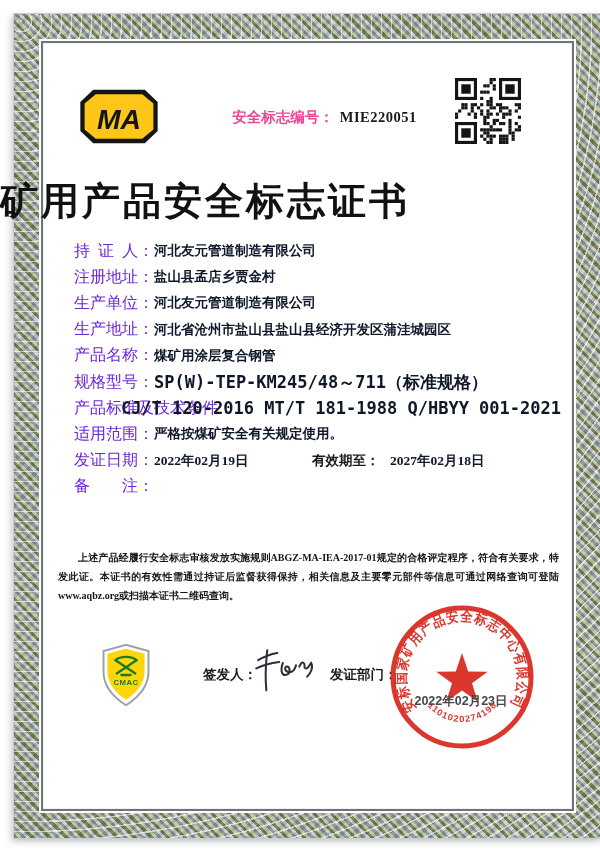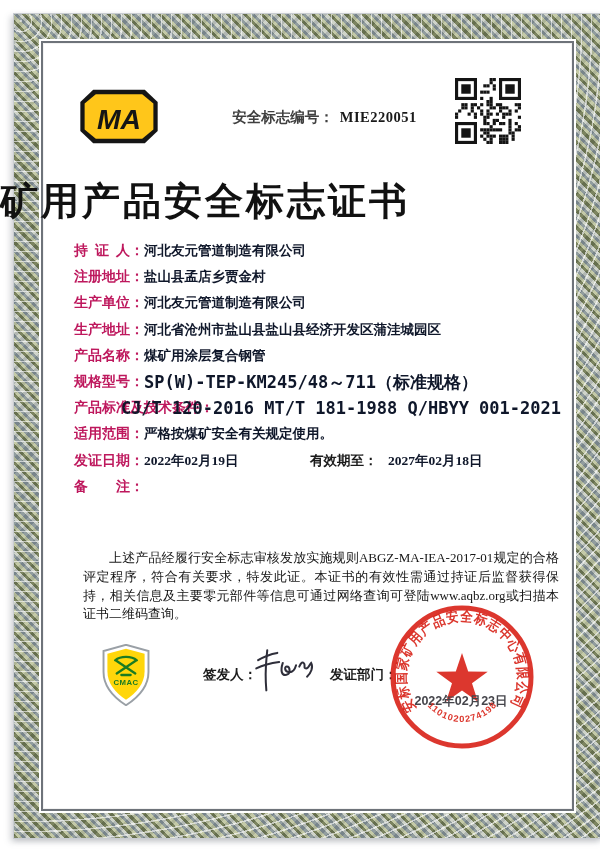--- a/index.html
+++ b/index.html
@@ -14,42 +14,42 @@
       repeating-linear-gradient(-45deg, rgba(66,76,96,.4) 0 4px, rgba(255,255,255,.3) 4px 8px);
     border:1px solid #c9cdd2;
     box-shadow:-3px 3px 6px rgba(110,115,125,.28), 2px 2px 4px rgba(110,115,125,.18);}
   .cert-inner{position:absolute;left:27px;top:27px;right:27px;bottom:27px;background:#fff;
     border:2px solid #6e737a;box-shadow:0 0 0 2px #ffffff, inset 0 0 0 1px #f2f2f2;}
   .content{position:absolute;inset:0;}
 
   
   .ma-logo{position:absolute;left:77px;top:89px;width:84px;height:55px;}
   .cert-no{position:absolute;left:36px;right:0;top:108px;text-align:center;font-size:14.5px;}
-  .cert-no .lbl{font-weight:600;color:#404040;}
+  .cert-no .lbl{font-weight:600;color:#ec4899;}
   .cert-no .val{font-family:"Liberation Serif",serif;font-weight:600;letter-spacing:.5px;margin-left:6px;}
   .qr{position:absolute;left:455px;top:78px;width:66px;height:66px;}
 
   .doc-title{position:absolute;left:0;right:0;top:176px;text-align:left;
     font-family:"Liberation Serif",serif;font-size:38px;font-weight:900;letter-spacing:3px;color:#111;}
 
   
   .fields{position:absolute;left:74px;right:52px;top:238px;}
   .frow{display:flex;align-items:center;height:26.2px;}
-  .flabel{font-weight:700;font-size:14px;min-width:70px;white-space:nowrap;color:#be185d;}
+  .flabel{font-weight:400;font-size:16px;min-width:70px;white-space:nowrap;color:#6d28d9;}
   .flabel.long{min-width:0;margin-right:22px;}
   .fvalue{font-family:"Liberation Serif",serif;font-weight:600;font-size:13.5px;color:#0f172a;white-space:nowrap;}
   .fvalue.mono{font-family:"DejaVu Sans Mono",monospace;font-weight:700;font-size:17px;}
-  .dlabel2{font-weight:700;font-size:13.5px;white-space:nowrap;margin-left:16px;font-family:Liberation Serif, serif;}
+  .dlabel2{font-weight:700;font-size:13.5px;white-space:nowrap;margin-left:8px;font-family:Liberation Serif, serif;}
   .dval1{width:150px;}
   .dlabel1{min-width:70px;}
   .dlabel2{width:78px;}
 
   .statement{position:absolute;left:58px;right:54px;top:549px;
-    font-family:"Liberation Serif",serif;font-size:13px;line-height:18.8px;font-weight:400;
-    color:#161616;text-align:justify;text-indent:2em;margin-left:25px;}
+    font-family:"Liberation Serif",serif;font-size:10px;line-height:18.8px;font-weight:700;
+    color:#161616;text-align:justify;text-indent:2em;}
 
   
   .cmac{position:absolute;left:97px;top:644px;width:58px;height:62px;}
   .signer-label{position:absolute;left:203px;top:666px;font-weight:700;font-size:13.5px;}
   .signature{position:absolute;left:247px;top:641px;width:78px;height:64px;}
   .dept-label{position:absolute;left:330px;top:666px;font-weight:700;font-size:13.5px;}
   .stamp{position:absolute;left:388px;top:603px;width:148px;height:148px;}
   .stamp-org{font-family:"Liberation Serif",serif;font-weight:700;font-size:14px;fill:#d9261c;letter-spacing:1px;}
   .stamp-num{font-family:"Liberation Sans",sans-serif;font-weight:600;font-size:9px;fill:#d9261c;letter-spacing:1px;}
   .stamp-date{font-family:"Liberation Sans",sans-serif;font-weight:700;font-size:12.5px;fill:#45454b;}

